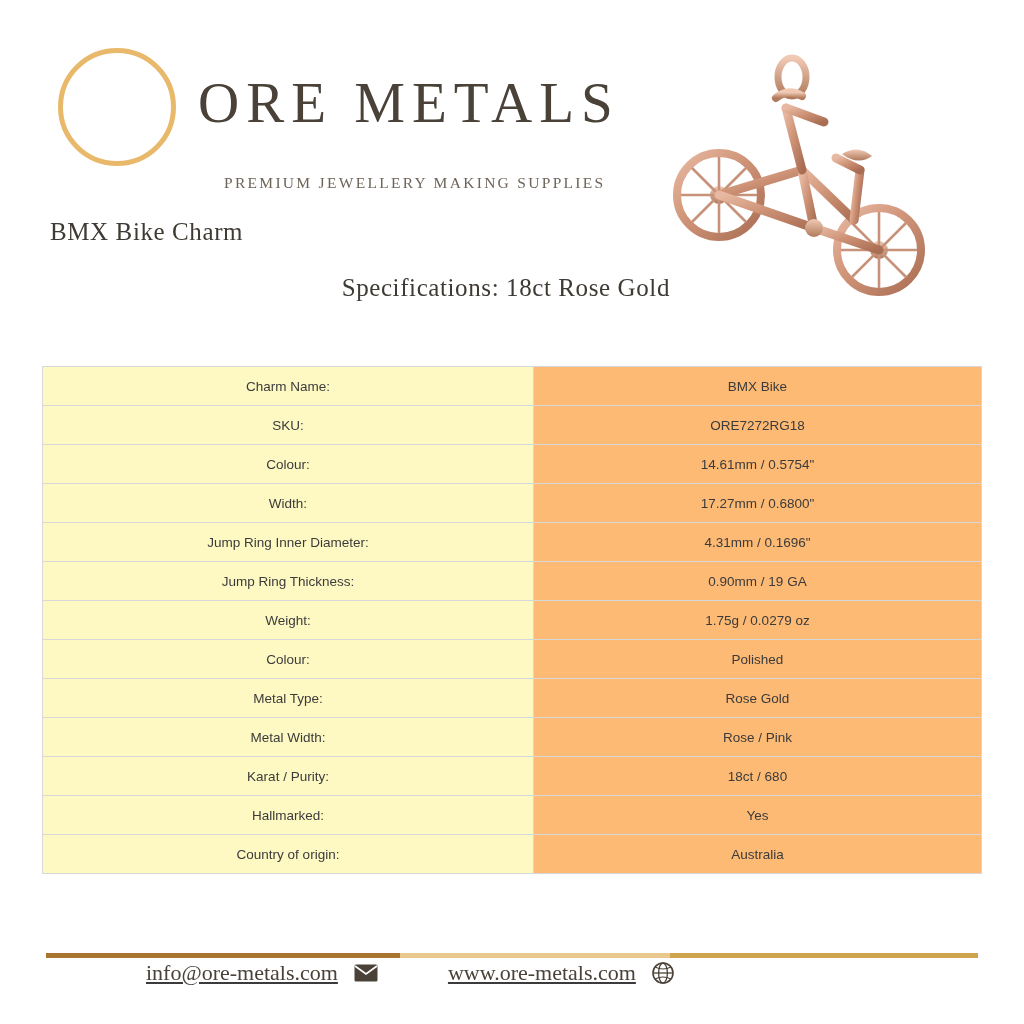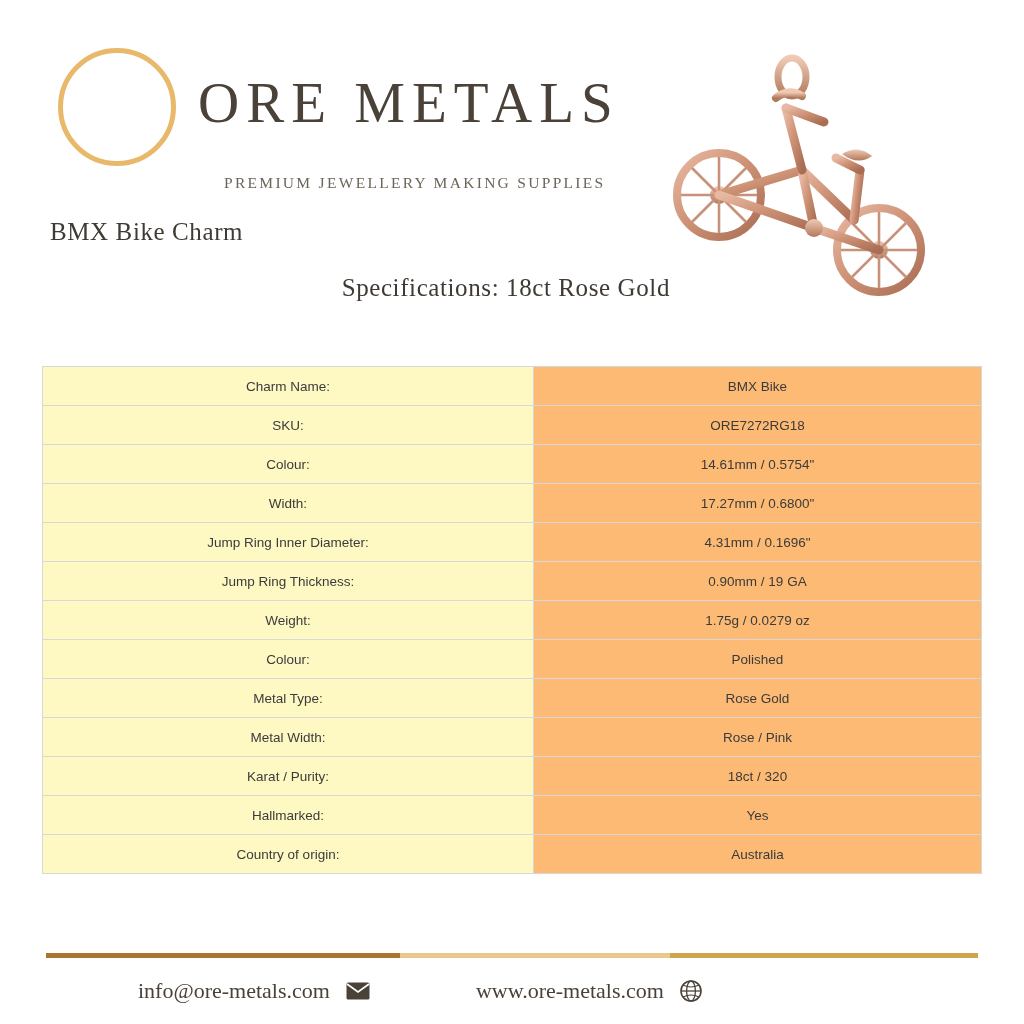--- a/index.html
+++ b/index.html
@@ -133,36 +133,37 @@
     width: 932px;
     height: 5px;
     display: flex;
   }
   .rule-seg-1 { width: 38%; height: 100%; background: #a9762f; }
   .rule-seg-2 { width: 29%; height: 100%; background: #e9c88d; }
   .rule-seg-3 { width: 33%; height: 100%; background: #cfa44f; }
 
   .footer {
     position: absolute;
-    left: 42px;
+    left: 50px;
     top: 960px;
     width: 932px;
     height: 62px;
     display: flex;
-    align-items: center;
+    align-items: flex-start;
+    text-decoration: underline;
   }
   .footer-left, .footer-right {
     display: flex;
     align-items: center;
     font-family: "Liberation Serif", serif;
     font-size: 22px;
     color: #4a4239;
   }
   .footer-left { margin-left: 96px; }
-  .footer-right { margin-left: 106px; }
+  .footer-right { margin-left: 70px; }
   .footer-icon {
     margin-left: 16px;
     display: inline-flex;
     align-items: center;
   }
 </style>
 </head>
 <body>
 
 <div class="header">
@@ -271,21 +272,21 @@
     <tr>
       <td class="label">Metal Type:</td>
       <td class="value">Rose Gold</td>
     </tr>
     <tr>
       <td class="label">Metal Width:</td>
       <td class="value">Rose / Pink</td>
     </tr>
     <tr>
       <td class="label">Karat / Purity:</td>
-      <td class="value">18ct / 320</td>
+      <td class="value">18ct / 680</td>
     </tr>
     <tr>
       <td class="label">Hallmarked:</td>
       <td class="value">Yes</td>
     </tr>
     <tr>
       <td class="label">Country of origin:</td>
       <td class="value">Australia</td>
     </tr>
   </tbody>

